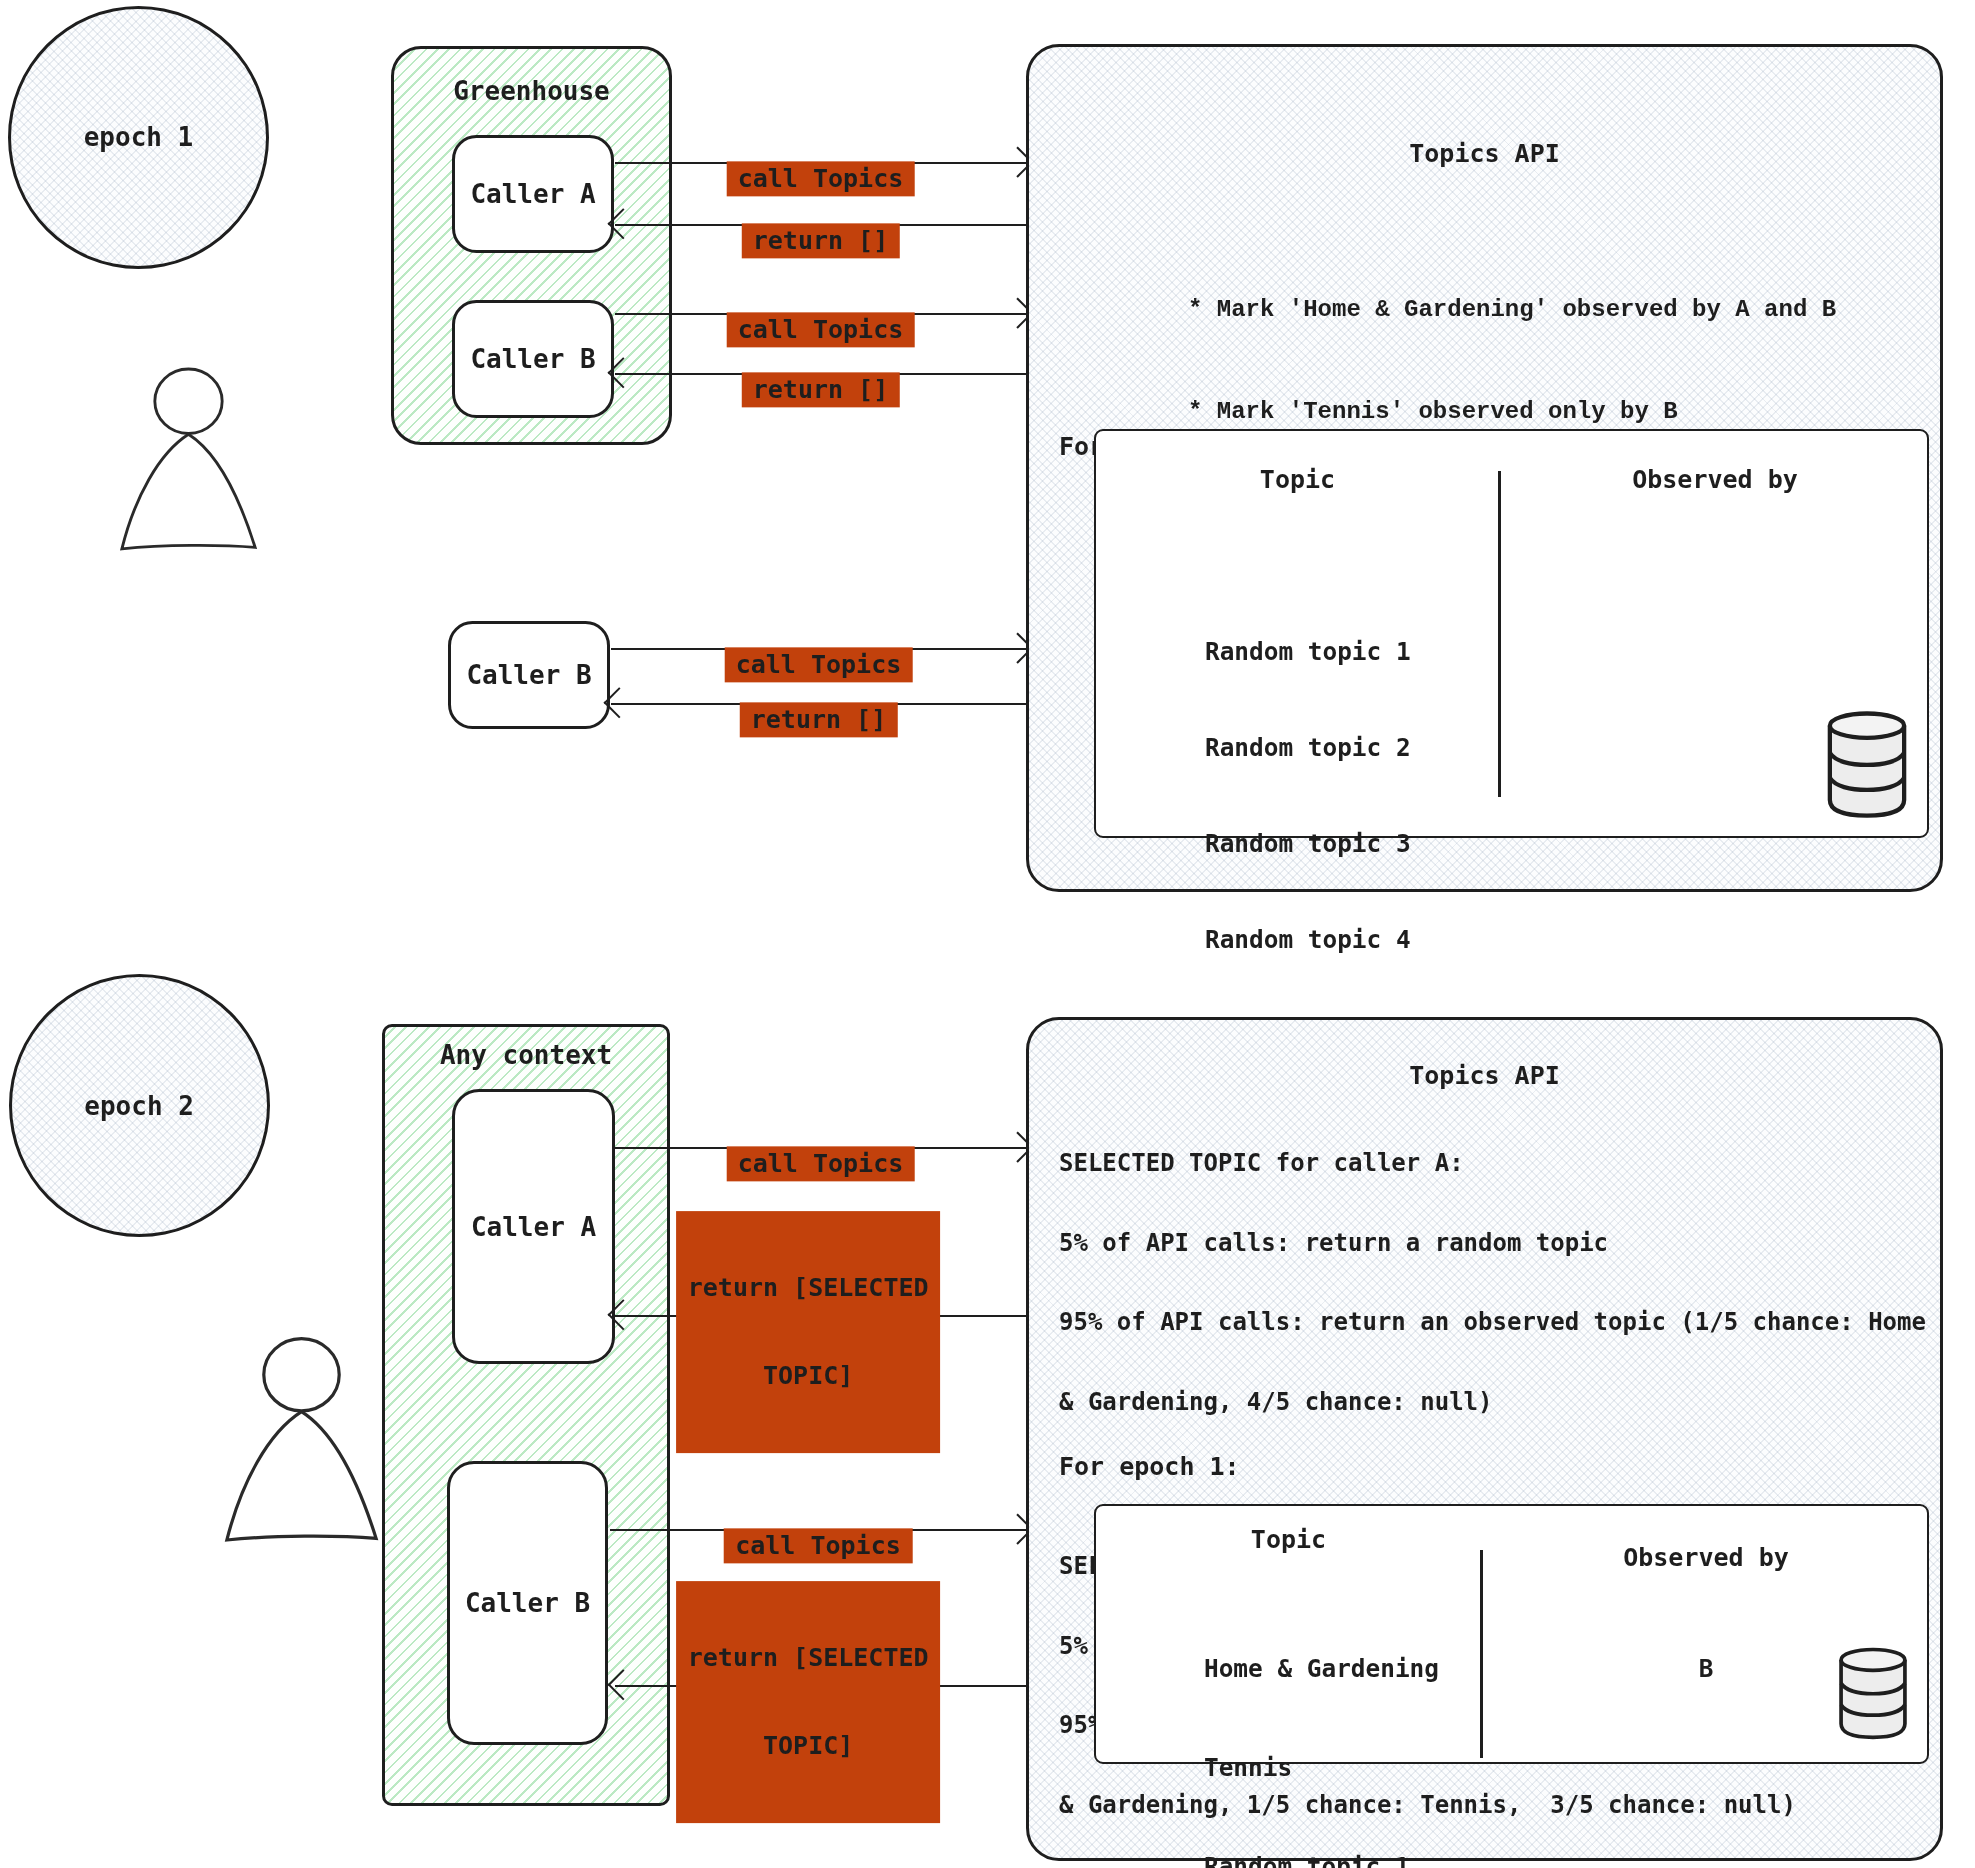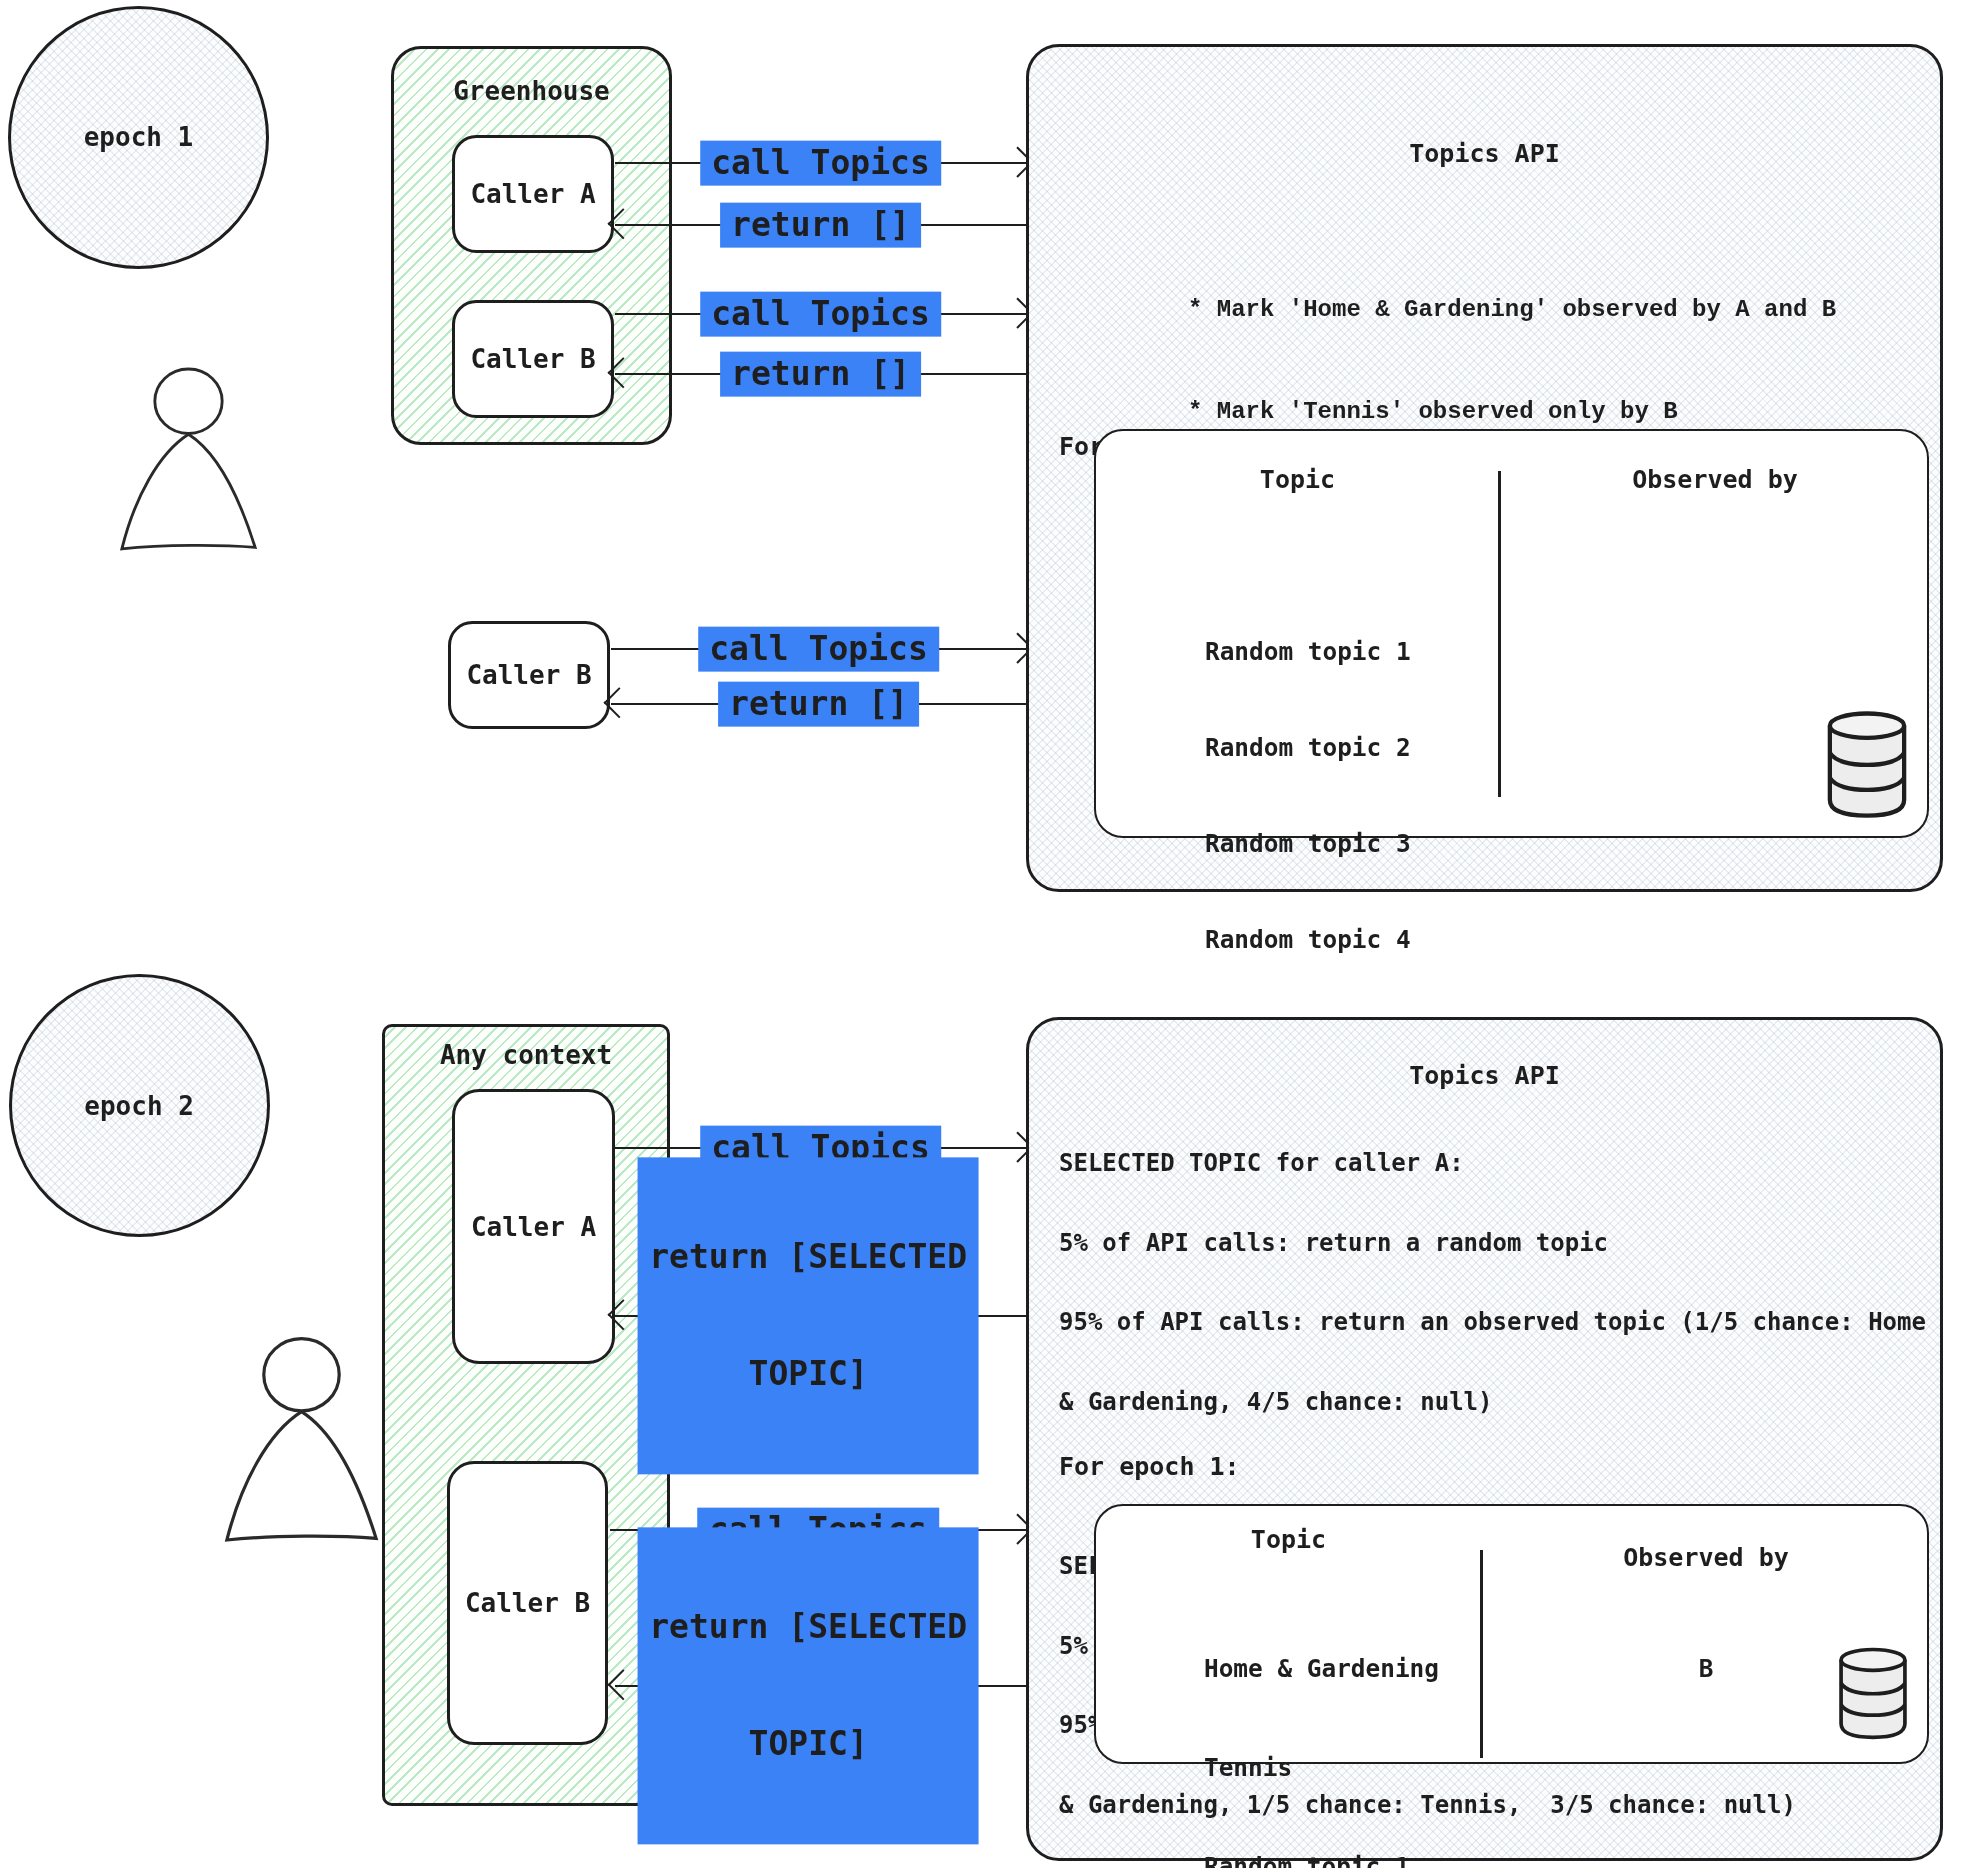--- a/index.html
+++ b/index.html
@@ -3,21 +3,21 @@
 <meta charset="utf-8">
 <style>
   html,body{margin:0;padding:0;background:#ffffff;}
   .canvas{
     position:relative;width:1975px;height:1869px;background:#ffffff;
     font-family:"DejaVu Sans Mono","Liberation Mono",monospace;
     color:#1e1e1e;font-weight:600;overflow:hidden;
   }
   .abs{position:absolute;}
   .sketch-box{position:absolute;border:3.6px solid #1e1e1e;border-radius:33px;box-sizing:border-box;}
-  .inner-box{position:absolute;border:2.9px solid #1e1e1e;border-radius:29px;box-sizing:border-box;background:#ffffff;}
+  .inner-box{position:absolute;border:2.9px solid #1e1e1e;border-radius:9px;box-sizing:border-box;background:#ffffff;}
   .caller{
     position:absolute;background:#ffffff;border:3.2px solid #1e1e1e;border-radius:24.4px;
     box-sizing:border-box;display:flex;align-items:center;justify-content:center;font-size:26px;
   }
   .circle{
     position:absolute;border:3.6px solid #1e1e1e;border-radius:50%;box-sizing:border-box;
     display:flex;align-items:center;justify-content:center;font-size:26px;
   }
   .hatch-green{
     background:
@@ -35,22 +35,22 @@
   .arrow .line{position:absolute;left:0;right:0;top:-1.4px;border-top:2.9px solid #1e1e1e;}
   .arrow .head-r{
     position:absolute;right:-2.9px;top:-12.2px;width:21.5px;height:21.5px;box-sizing:border-box;
     border-top:2.9px solid #1e1e1e;border-right:2.9px solid #1e1e1e;transform:rotate(45deg);
   }
   .arrow .head-l{
     position:absolute;left:-2.9px;top:-12.2px;width:21.5px;height:21.5px;box-sizing:border-box;
     border-top:2.9px solid #1e1e1e;border-left:2.9px solid #1e1e1e;transform:rotate(-45deg);
   }
   .arrow .label{
-    position:absolute;left:50%;top:0;transform:translate(-50%,-50%);
-    background:#3b82f6;padding:2.9px 11.5px;font-size:33px;line-height:1.18;
+    position:absolute;left:50%;top:16px;transform:translate(-50%,-50%);
+    background:#c2410c;padding:2.9px 11.5px;font-size:25px;line-height:1.18;
     white-space:pre;text-align:center;
   }
   .mono-lines{position:absolute;font-size:24px;line-height:34px;white-space:pre;font-family:Liberation Mono, monospace;}
   .rules{position:absolute;font-size:24px;line-height:26.5px;white-space:pre;}
   .rules .gap{height:32px;}
   .section-label{position:absolute;font-size:25px;white-space:pre;}
   .col-header{position:absolute;text-align:center;font-size:25px;}
   .vline{position:absolute;width:2.9px;background:#1e1e1e;}
   .rows{position:absolute;font-size:24.4px;line-height:32px;white-space:pre;}
   .rows2{position:absolute;font-size:24.4px;line-height:33px;white-space:pre;}

